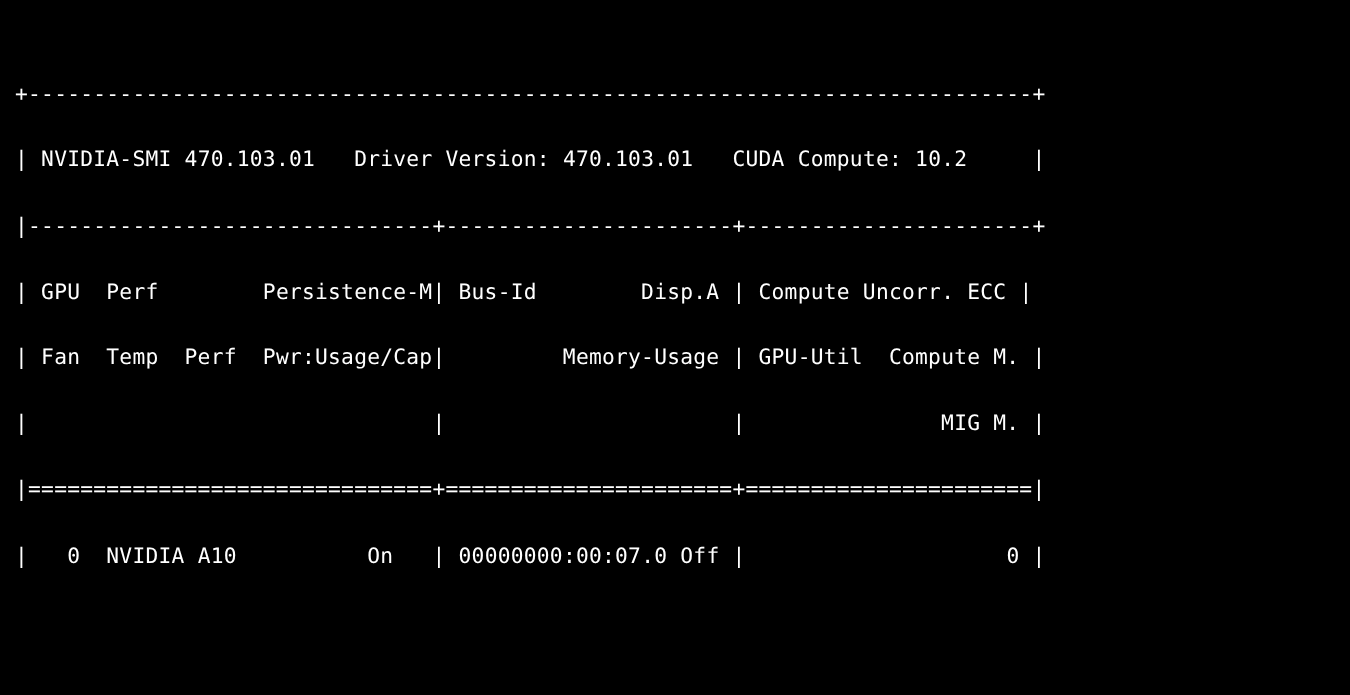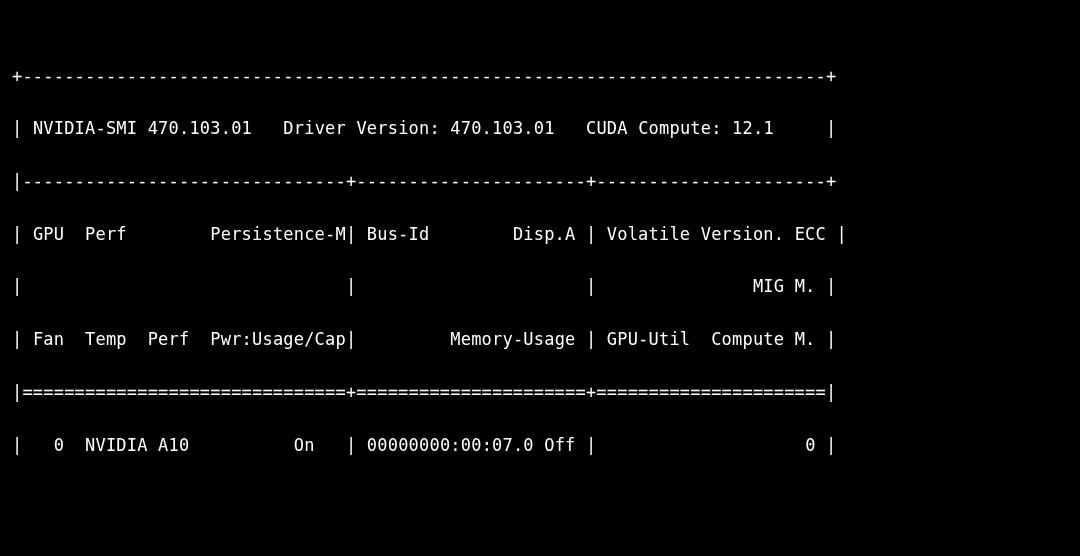--- a/index.html
+++ b/index.html
@@ -20,25 +20,25 @@
   }
   .prompt-line { }
   .nvsmi-block { }
 </style>
 </head>
 <body>
 
 <div class="terminal">
 <div class="nvsmi-block">
 <div>+-----------------------------------------------------------------------------+</div>
-<div>| <span>NVIDIA-SMI</span> <span>470.103.01</span>   <span>Driver Version:</span> <span>470.103.01</span>   <span>CUDA Compute:</span> <span>12.1</span>     |</div>
+<div>| <span>NVIDIA-SMI</span> <span>470.103.01</span>   <span>Driver Version:</span> <span>470.103.01</span>   <span>CUDA Compute:</span> <span>10.2</span>     |</div>
 <div>|-------------------------------+----------------------+----------------------+</div>
-<div>| <span>GPU  Perf        Persistence-M</span>| <span>Bus-Id        Disp.A</span> | <span>Volatile Version. ECC</span> |</div>
+<div>| <span>GPU  Perf        Persistence-M</span>| <span>Bus-Id        Disp.A</span> | <span>Compute Uncorr. ECC</span> |</div>
+<div>| <span>Fan  Temp  Perf  Pwr:Usage/Cap</span>|         <span>Memory-Usage</span> | <span>GPU-Util  Compute M.</span> |</div>
 <div>|                               |                      |               <span>MIG M.</span> |</div>
-<div>| <span>Fan  Temp  Perf  Pwr:Usage/Cap</span>|         <span>Memory-Usage</span> | <span>GPU-Util  Compute M.</span> |</div>
 <div>|===============================+======================+======================|</div>
 <div>|   <span>0</span>  <span>NVIDIA A10</span>          <span>On</span>   | <span>00000000:00:07.0</span> <span>Off</span> |                    <span>0</span> |</div>
 
 
 
 
 
 
 
 

